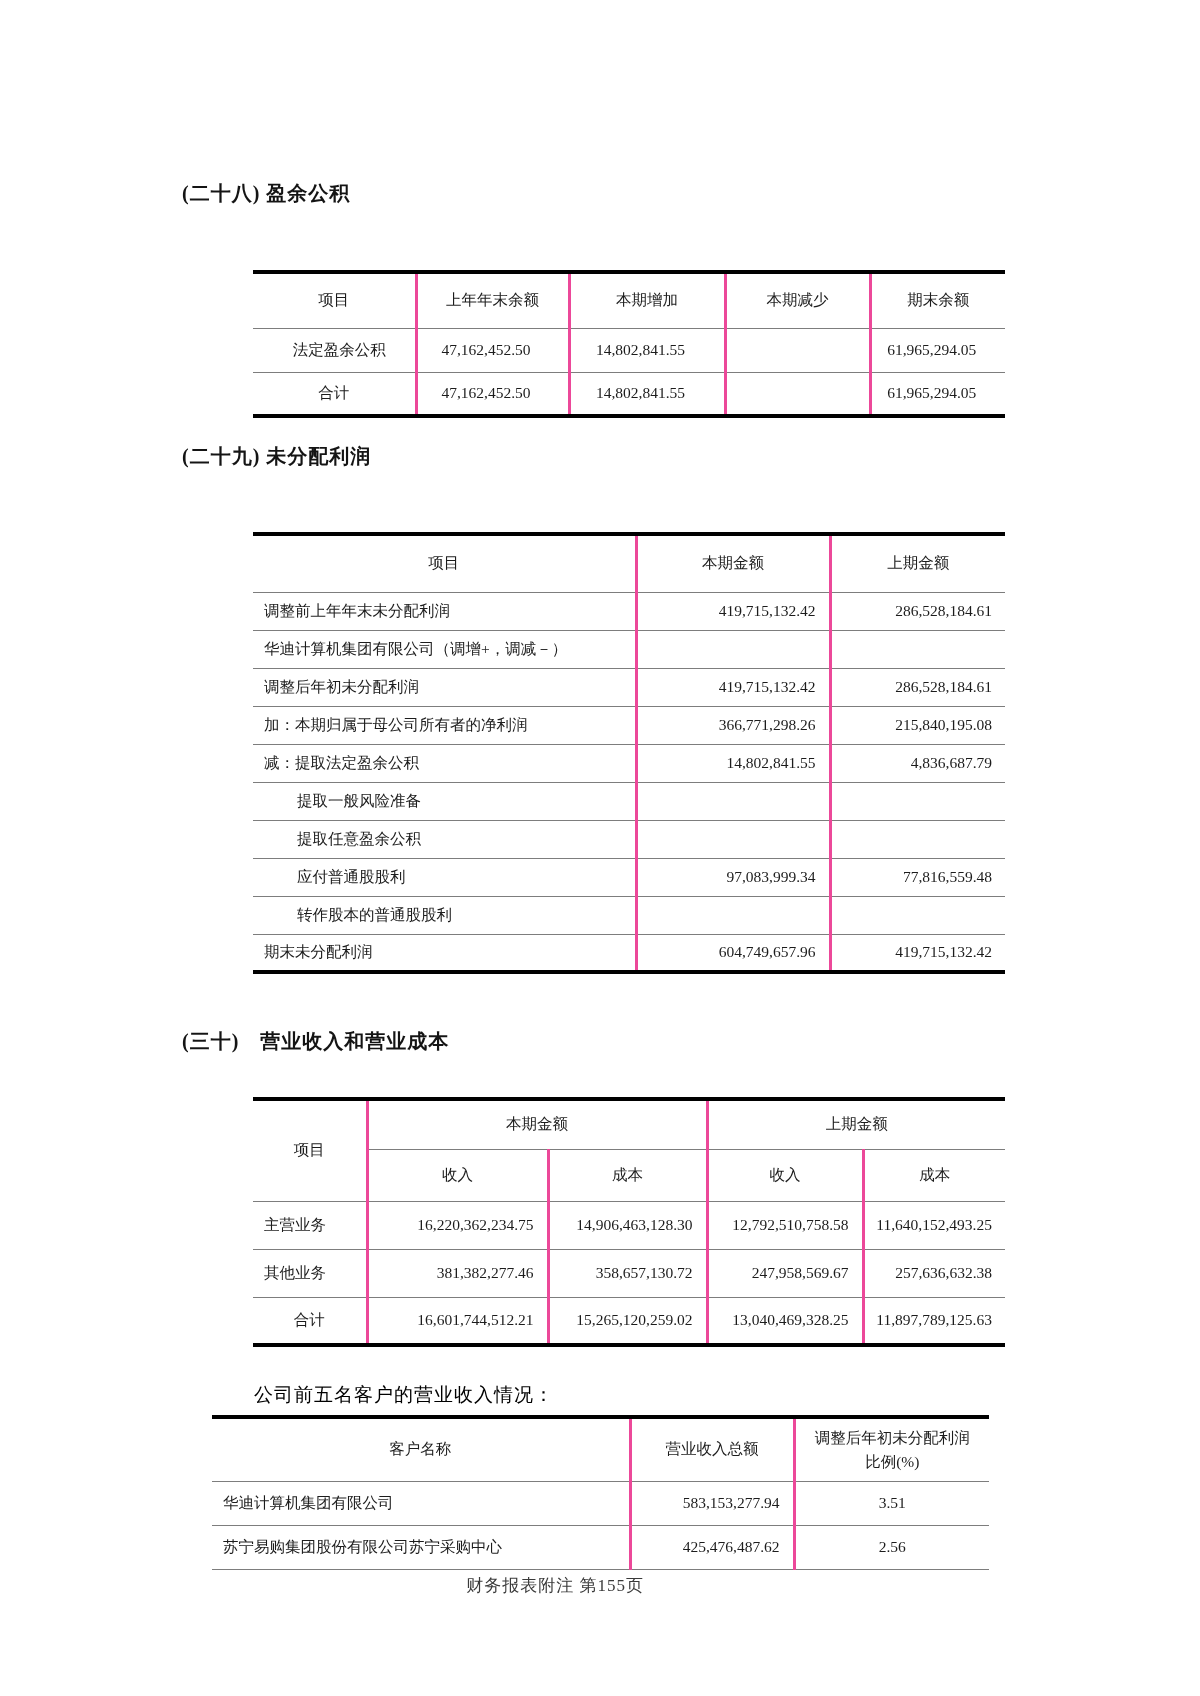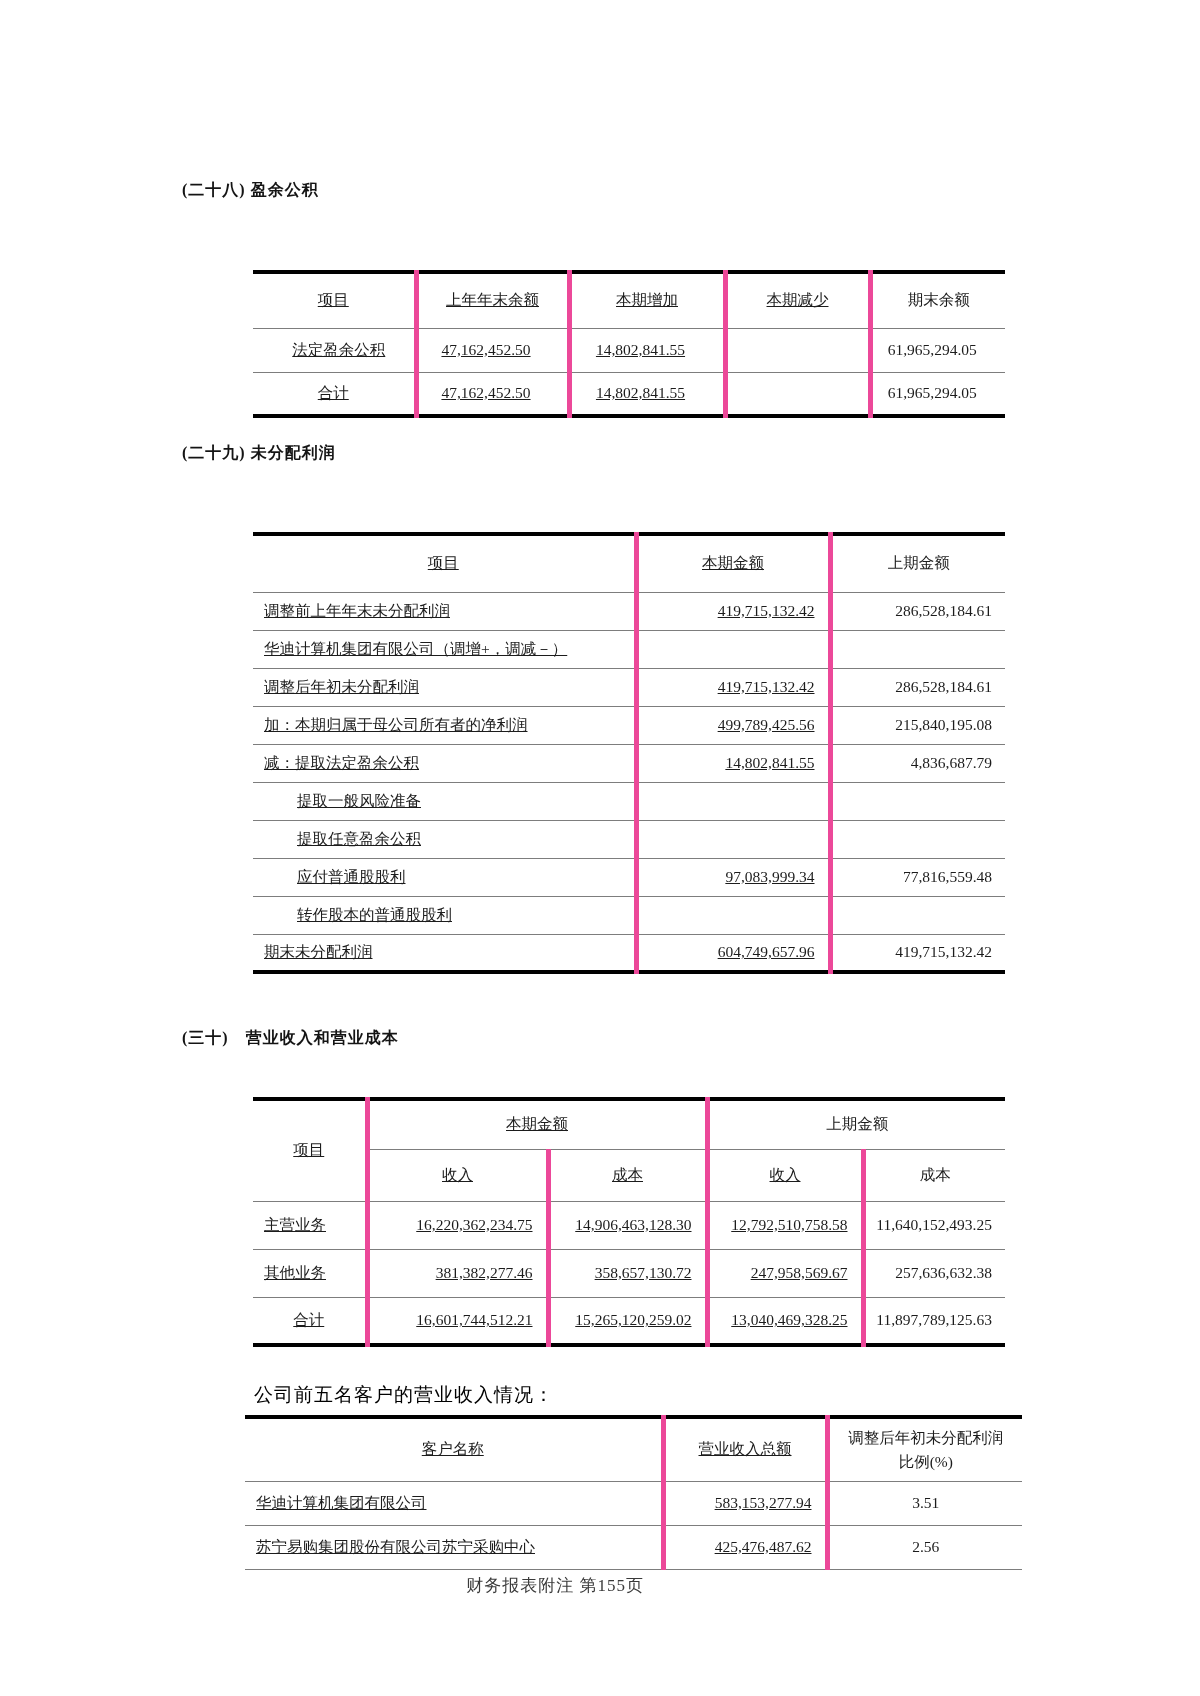--- a/index.html
+++ b/index.html
@@ -5,36 +5,36 @@
   * { margin:0; padding:0; box-sizing:border-box; }
   html,body { background:#e8e8e8; }
   body { font-family:"Liberation Serif","DejaVu Serif",serif; }
   .page {
     position:relative; width:1200px; height:1696px;
     background:#ffffff; margin:0 auto; overflow:hidden;
     color:#1c1c1c;
   }
   .sec-heading {
     position:absolute; left:182px;
-    font-size:16px; font-weight:bold; color:#141414;
+    font-size:20px; font-weight:bold; color:#141414;
     letter-spacing:1px; white-space:nowrap;
   }
   .tbl-wrap { position:absolute; }
   table.fin {
     width:100%; border-collapse:collapse; table-layout:fixed;
     border-top:4px solid #000;
     font-size:15.5px; color:#1c1c1c;
   }
   table.fin.thick-bottom { border-bottom:4px solid #000; }
   table.fin td {
     border-bottom:1px solid #7d7d7d;
     vertical-align:middle;
     overflow:hidden; white-space:nowrap;
   }
-  td.vr { border-right:5px solid #ec4899;text-decoration:underline; }
+  td.vr { border-right:3px solid #ec4899; }
   td.c { text-align:center; }
   td.l { text-align:left; padding-left:11px; }
   td.l.ind { padding-left:44px; }
   td.r { text-align:right; padding-right:13px; }
   
   #t28 tr.hd td { height:56px; }
   #t28 tr.dr td { height:44px;text-align:center; }
   #t29 tr.hd td { height:58px; }
   #t29 tr.dr td { height:38px; }
   #t30 tr.hd1 td { height:50px; }
@@ -120,21 +120,21 @@
         <td class="r vr"></td>
         <td class="r"></td>
       </tr>
       <tr class="dr">
         <td class="l vr">调整后年初未分配利润</td>
         <td class="r vr">419,715,132.42</td>
         <td class="r">286,528,184.61</td>
       </tr>
       <tr class="dr">
         <td class="l vr">加：本期归属于母公司所有者的净利润</td>
-        <td class="r vr">499,789,425.56</td>
+        <td class="r vr">366,771,298.26</td>
         <td class="r">215,840,195.08</td>
       </tr>
       <tr class="dr">
         <td class="l vr">减：提取法定盈余公积</td>
         <td class="r vr">14,802,841.55</td>
         <td class="r">4,836,687.79</td>
       </tr>
       <tr class="dr">
         <td class="l ind vr">提取一般风险准备</td>
         <td class="r vr"></td>
@@ -207,21 +207,21 @@
         <td class="r vr">15,265,120,259.02</td>
         <td class="r vr">13,040,469,328.25</td>
         <td class="r">11,897,789,125.63</td>
       </tr>
     </tbody>
       </table>
   </div>
 
   <div class="intro">公司前五名客户的营业收入情况：</div>
 
-  <div class="tbl-wrap" style="left:245px; top:1415px; width:777px;">
+  <div class="tbl-wrap" style="left:212px; top:1415px; width:777px;">
     <table class="fin" id="tcust">
       <colgroup>
           <col style="width:418px">
           <col style="width:164px">
           <col style="width:195px">
         </colgroup>
       <tbody>
           <tr class="hd">
         <td class="c vr">客户名称</td>
         <td class="c vr">营业收入总额</td>

